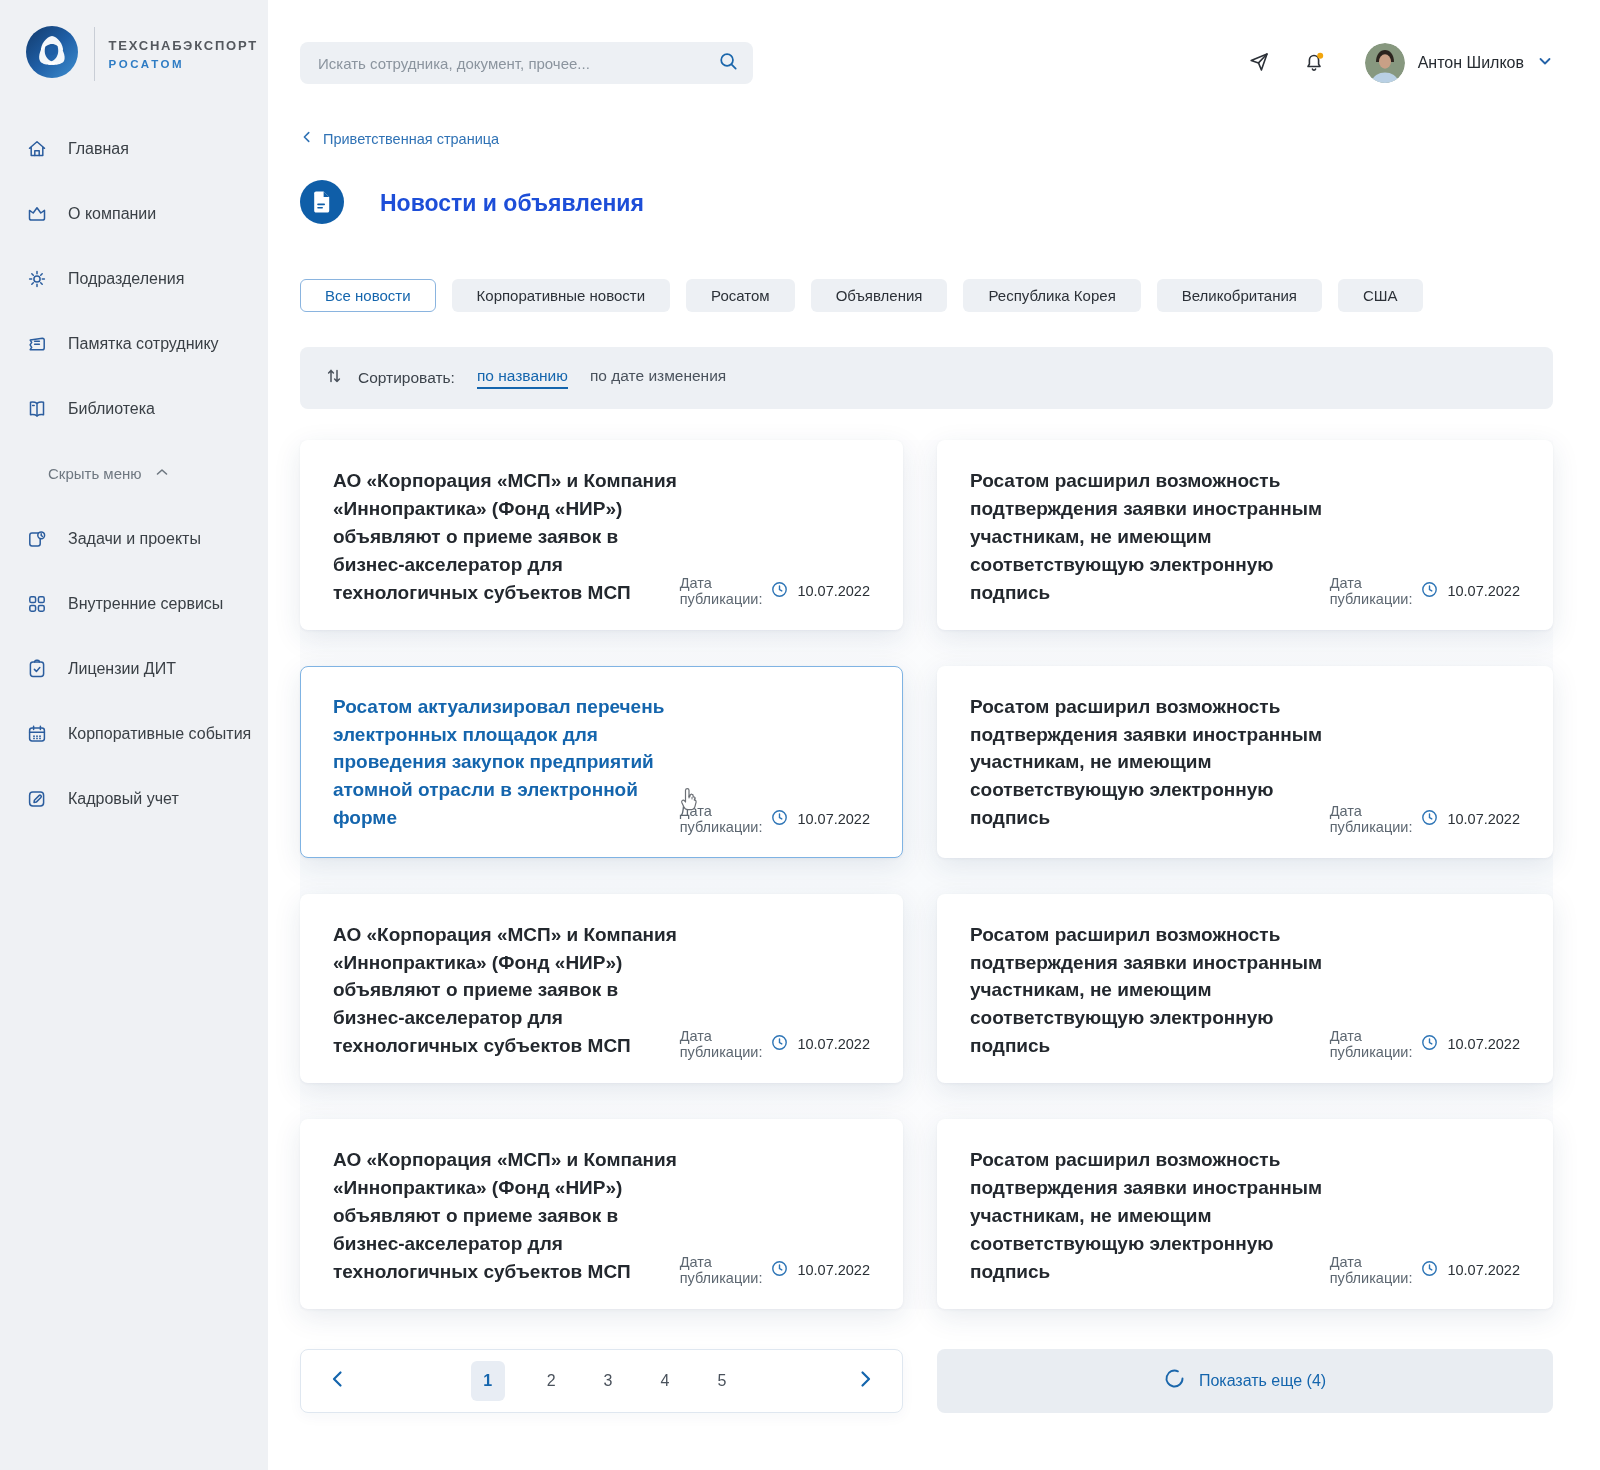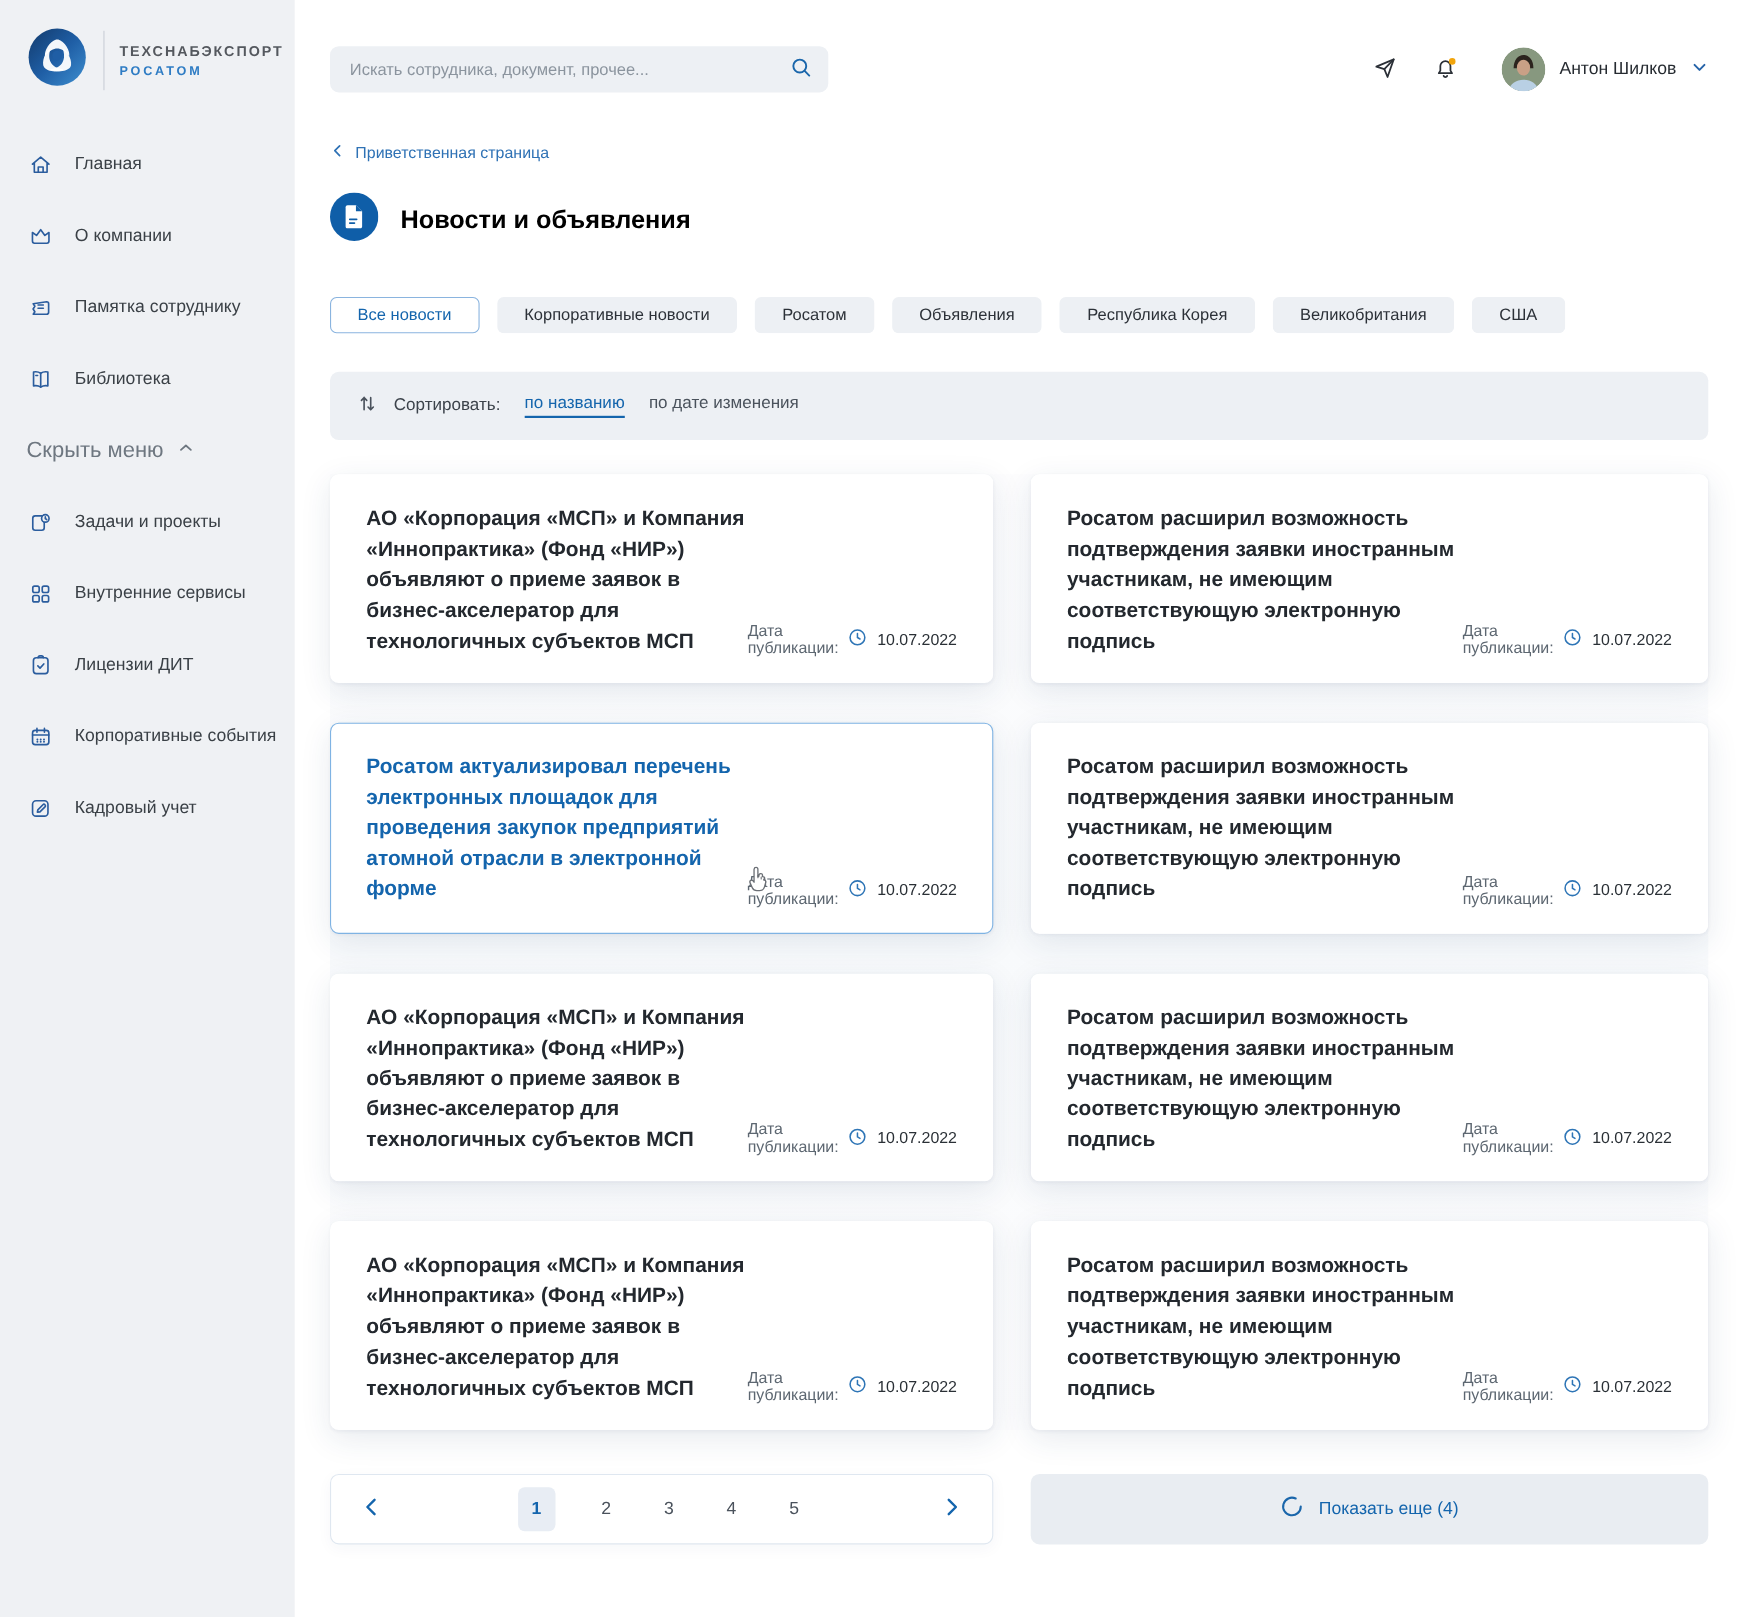--- a/index.html
+++ b/index.html
@@ -24,21 +24,21 @@
 
   .nav-item {
     display:flex; align-items:center; gap:18px;
     min-height:65px; cursor:pointer; padding-right:6px;
   }
   .nav-item .nav-icon { width:26px; height:26px; flex:0 0 26px; display:flex; align-items:center; justify-content:center; }
   .nav-item .nav-label { font-size:16px; color:#3a4046; line-height:1.35; }
   .icon-stroke { stroke:#2b5d9e; fill:none; stroke-width:1.5; stroke-linecap:round; stroke-linejoin:round; }
   .collapse-row {
     display:flex; align-items:center; gap:12px; min-height:65px;
-    color:#6e7780; font-size:20px; cursor:pointer;
+    color:#6e7780; font-size:15px; cursor:pointer;margin-left:24px;
   }
 
   
   .main { flex:1; position:relative; padding:42px 47px 0 32px; background:#fff; }
 
   .topbar { display:flex; align-items:center; }
   .search {
     width:453px; height:42px; background:#edf0f4; border-radius:8px;
     display:flex; align-items:center; padding:0 14px 0 16px;
   }
@@ -51,21 +51,21 @@
   .icon-btn { background:none; border:none; padding:0; cursor:pointer; display:flex; align-items:center; }
   .icon-btn + .icon-btn { margin-left:30px; }
   .user { display:flex; align-items:center; gap:13px; margin-left:38px; cursor:pointer; }
   .user-name { font-size:16px; color:#262b31; }
   .avatar { width:40px; height:40px; border-radius:50%; overflow:hidden; flex:0 0 40px; }
 
   .breadcrumb { margin-top:46px; display:flex; align-items:center; gap:9px; cursor:pointer; }
   .breadcrumb-label { color:#2f72b5; font-size:14.5px; }
 
   .page-head { margin-top:26px; display:flex; align-items:center; gap:20px; }
-  .page-title { margin:0; font-size:23px; font-weight:700; color:#000000; }
+  .page-title { margin:16px; font-size:23px; font-weight:700; color:#1d4ed8; }
 
   .chips { margin-top:46px; display:flex; gap:16px; }
   .chip {
     height:33px; padding:0 24px; display:flex; align-items:center;
     background:#edf0f4; border:1px solid transparent; border-radius:6px;
     font-size:15px; color:#2c3138; cursor:pointer; white-space:nowrap;
     font-family:"Liberation Sans", sans-serif;
   }
   .chip--active { background:#fff; border-color:#8ab4df; color:#1465ad; }
 
@@ -158,20 +158,29 @@
         </span>
         <span class="nav-label">Главная</span>
       </div>
       <div class="nav-item">
         <span class="nav-icon">
           <svg width="24" height="24" viewBox="0 0 24 24" class="icon-stroke">
               <path d="M4.5 8.4 8.2 11 12 5.8 15.8 11l3.7-2.6v7.8c0 1-.8 1.9-1.9 1.9H6.4c-1 0-1.9-.8-1.9-1.9z"></path>
             </svg>
         </span>
         <span class="nav-label">О компании</span>
+      </div>
+      <div class="nav-item">
+        <span class="nav-icon">
+          <svg width="24" height="24" viewBox="0 0 24 24" class="icon-stroke">
+              <circle cx="12" cy="12" r="3.1"></circle>
+              <path d="M12 4.6v2.1M12 17.3v2.1M4.6 12h2.1M17.3 12h2.1M6.8 6.8l1.5 1.5M15.7 15.7l1.5 1.5M17.2 6.8l-1.5 1.5M8.3 15.7l-1.5 1.5"></path>
+            </svg>
+        </span>
+        <span class="nav-label">Подразделения</span>
       </div>
       <div class="nav-item">
         <span class="nav-icon">
           <svg width="24" height="24" viewBox="0 0 24 24" class="icon-stroke">
               <path d="M6.3 6.6c0-1 .8-1.8 1.8-1.8h7.8c1 0 1.8.8 1.8 1.8v12.2l-2.3-1.5-2.5 1.6-2.5-1.6-2.3 1.5z" transform="rotate(90 12 12)"></path>
               <path d="M9.6 9.3h4.8M9.6 12.2h4.8"></path>
             </svg>
         </span>
         <span class="nav-label">Памятка сотруднику</span>
       </div>

